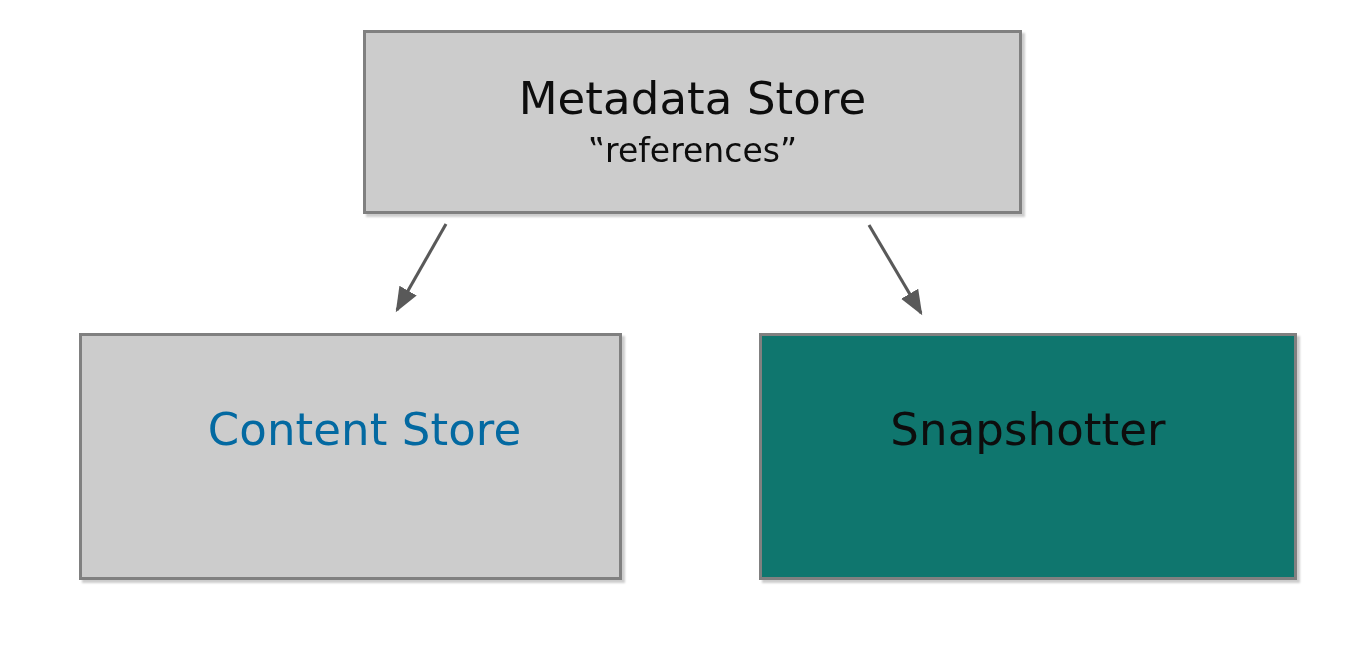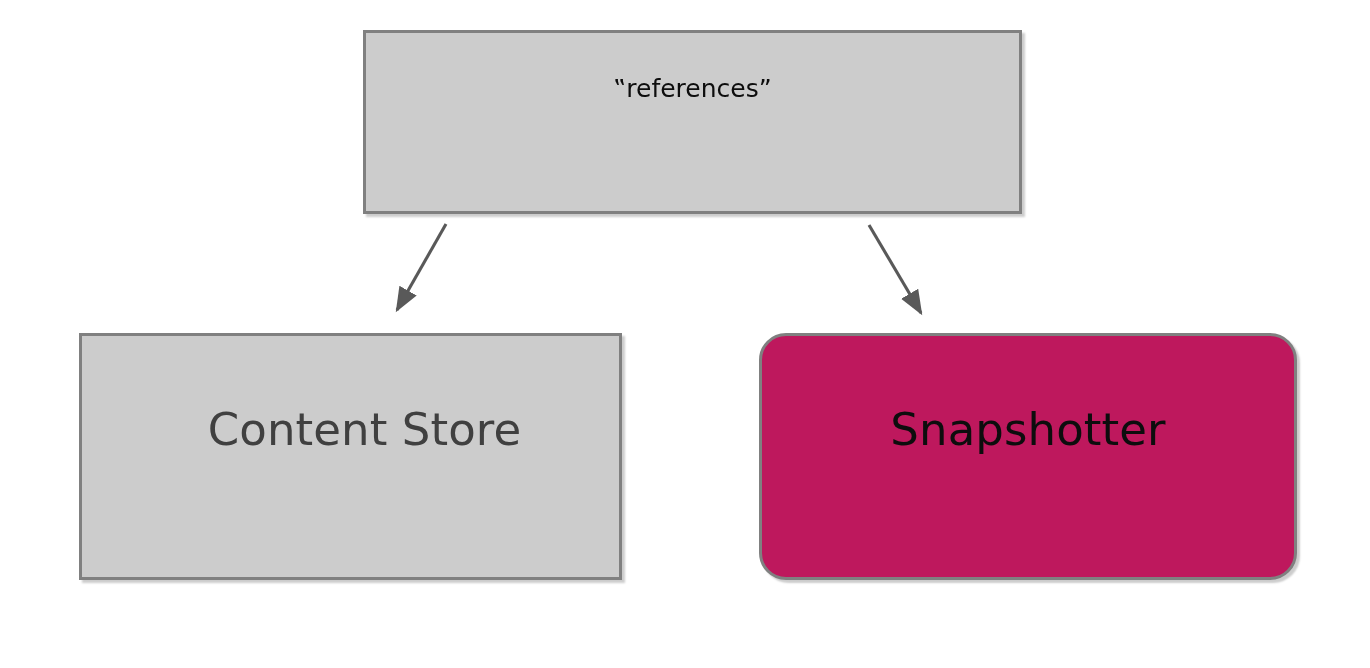--- a/index.html
+++ b/index.html
@@ -40,23 +40,24 @@
     color: #0d0d0d;
   }
   .node-title {
     font-size: 45px;
     font-weight: 400;
     line-height: 1.08;
     letter-spacing: 0.1px;
     white-space: nowrap;
   }
   .node-subtitle {
-    font-size: 25px;
+    font-size: 33px;
     font-weight: 400;
     line-height: 1.1;
+    margin-top: 9px;
     white-space: nowrap;
   }
 
   
   #node-metadata-store {
     left: 363px;
     top: 30px;
     width: 659px;
     height: 184px;
     justify-content: flex-start;
@@ -93,24 +94,25 @@
         <path d="M 0 0 L 8 3.2 L 0 6.4 z" fill="#595959"></path>
       </marker>
     </defs>
 
     <line id="edge-to-content-store" x1="446" y1="224" x2="397" y2="310" stroke="#595959" stroke-width="3.1" marker-end="url(#arrowhead-left)"></line>
 
     <line id="edge-to-snapshotter" x1="869" y1="225" x2="921" y2="313" stroke="#595959" stroke-width="3.1" marker-end="url(#arrowhead-right)"></line>
   </svg>
 
   <div class="node" id="node-metadata-store" style="background: rgb(204, 204, 204); border-color: rgb(128, 128, 128); color: rgb(13, 13, 13);">
+    <div class="node-title">Metadata Store</div>
     <div class="node-subtitle">‟references”</div>
   </div>
 
-  <div class="node" id="node-content-store" style="background: rgb(204, 204, 204); border-color: rgb(128, 128, 128); color: #404040; padding-left: 28px;">
+  <div class="node" id="node-content-store" style="background: rgb(204, 204, 204); border-color: rgb(128, 128, 128); color: #0369a1; padding-left: 28px;">
     <div class="node-title">Content Store</div>
   </div>
 
-  <div class="node" id="node-snapshotter" style="background: #be185d; border-color: rgb(128, 128, 128); color: rgb(13, 13, 13); border-radius: 27px;">
+  <div class="node" id="node-snapshotter" style="background: #0f766e; border-color: rgb(128, 128, 128); color: rgb(13, 13, 13);">
     <div class="node-title">Snapshotter</div>
   </div>
 
 </div>
 
 </body></html>

